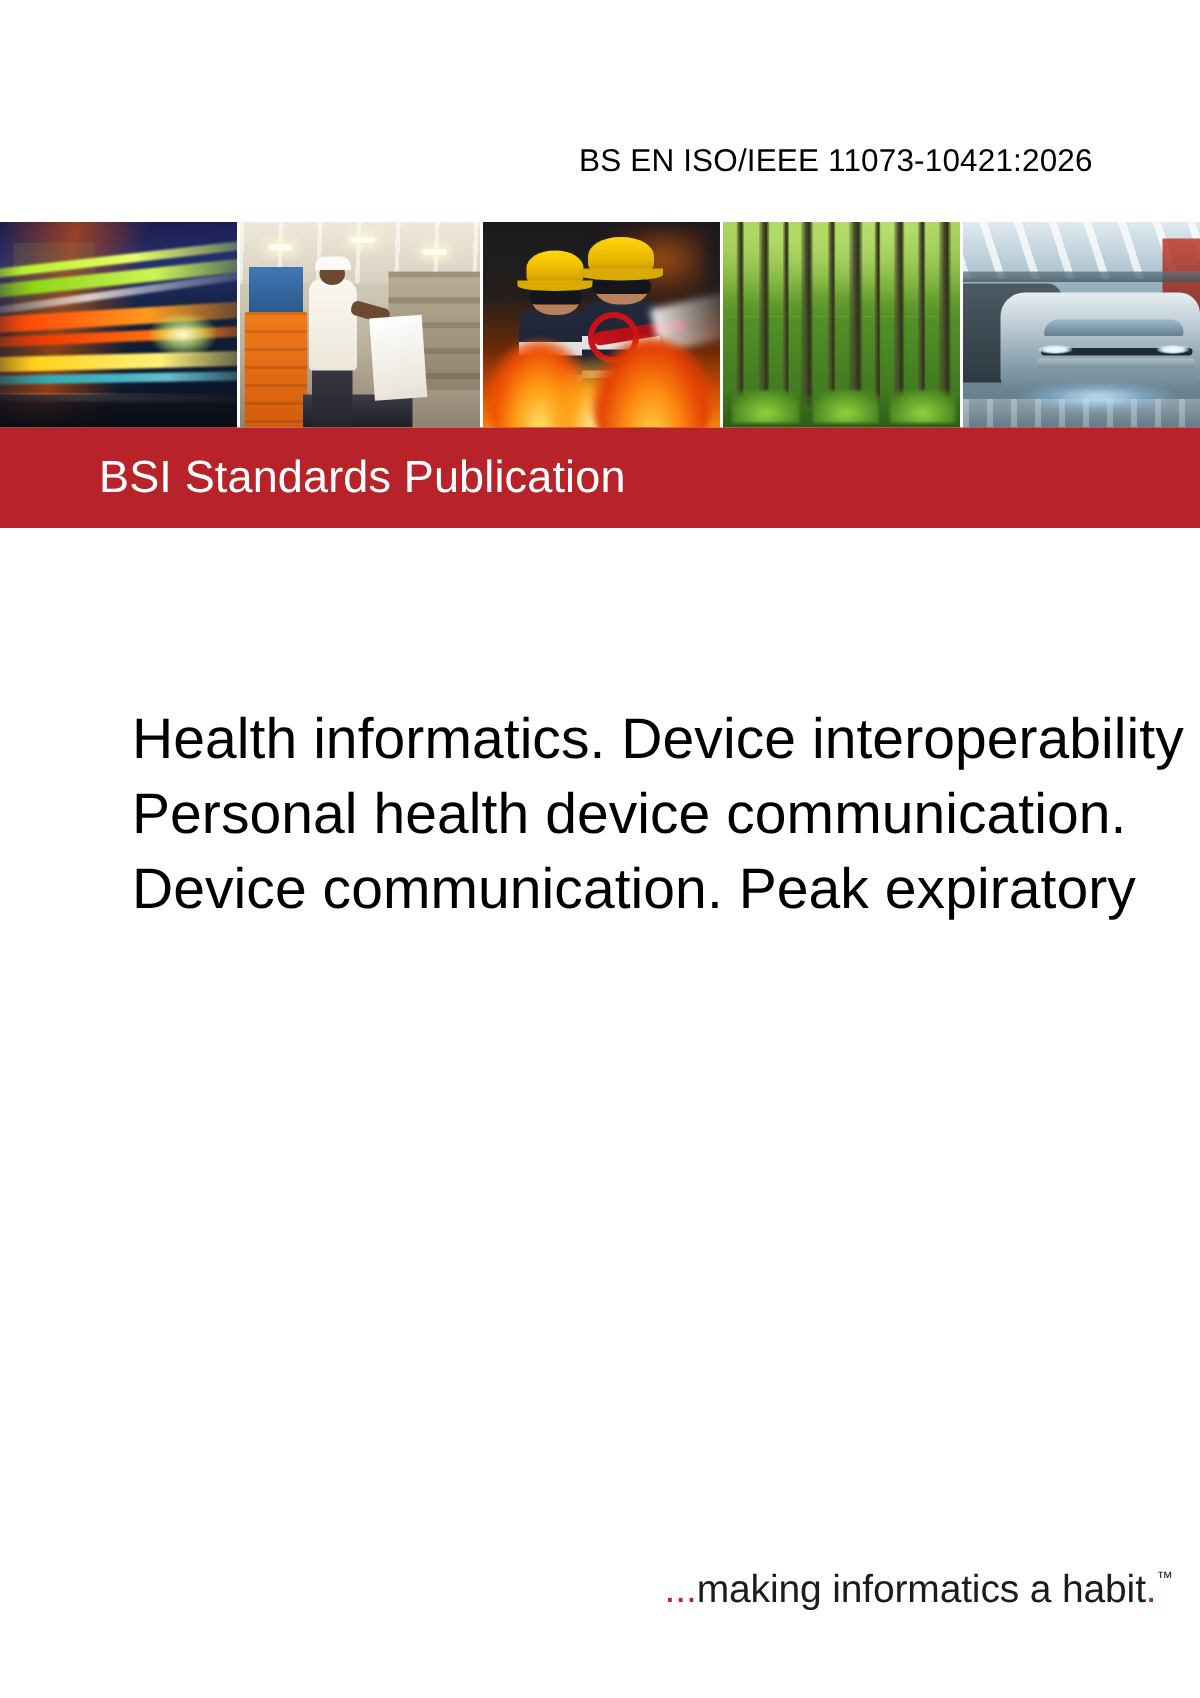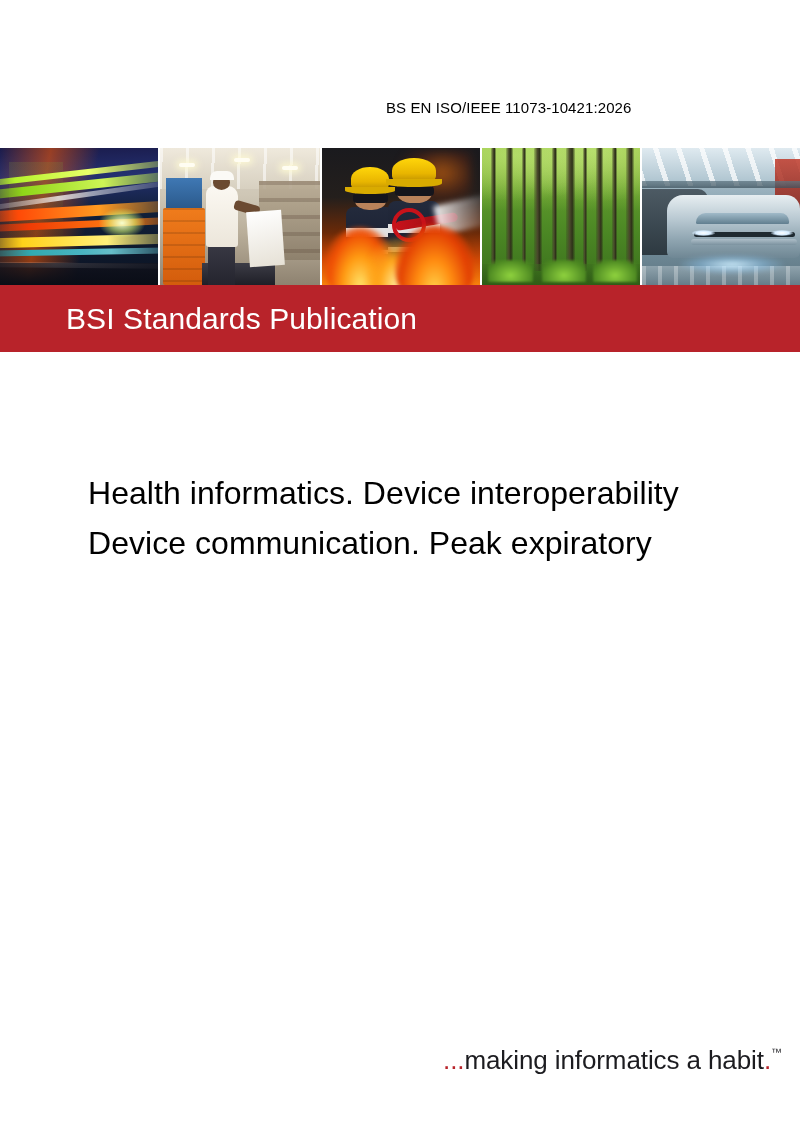--- a/index.html
+++ b/index.html
@@ -23,21 +23,21 @@
     left: 0;
     width: 800px;
     height: 34px;
     overflow: hidden;
     white-space: nowrap;
   }
   .std-header-text {
     position: absolute;
     left: 386px;
     top: 0;
-    font-size: 15px;
+    font-size: 21px;
     line-height: 30px;
     letter-spacing: 0.1px;
     color: #000000;
     white-space: nowrap;
   }
 
   
   .photo-strip {
     position: absolute;
     top: 148px;
@@ -372,21 +372,21 @@
   }
 
   
   .title-block {
     position: absolute;
     top: 468px;
     left: 88px;
     width: 660px;
   }
   .title-line {
-    font-size: 32px;
+    font-size: 38px;
     line-height: 50px;
     color: #000000;
     white-space: nowrap;
     letter-spacing: 0.05px;
   }
 
   
   .footer {
     position: absolute;
     left: 0;
@@ -529,19 +529,20 @@
   </div>
 
 </div>
 
 <div class="red-banner">
   <div class="red-banner-text">BSI Standards Publication</div>
 </div>
 
 <div class="title-block">
   <div class="title-line">Health informatics. Device interoperability</div>
+  <div class="title-line">Personal health device communication.</div>
   <div class="title-line">Device communication. Peak expiratory</div>
 </div>
 
 <div class="footer">
 
   <div class="tagline"><span class="lead-dots">...</span><span>making informatics a habit</span><span class="end-dot">.</span><span class="tm">™</span></div>
 </div>
 
 </body></html>

